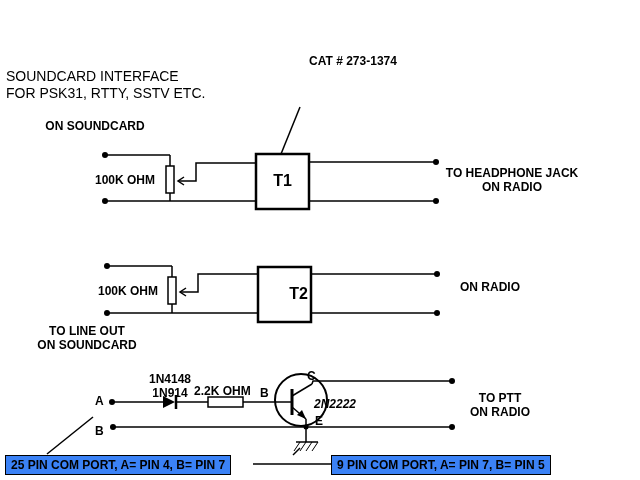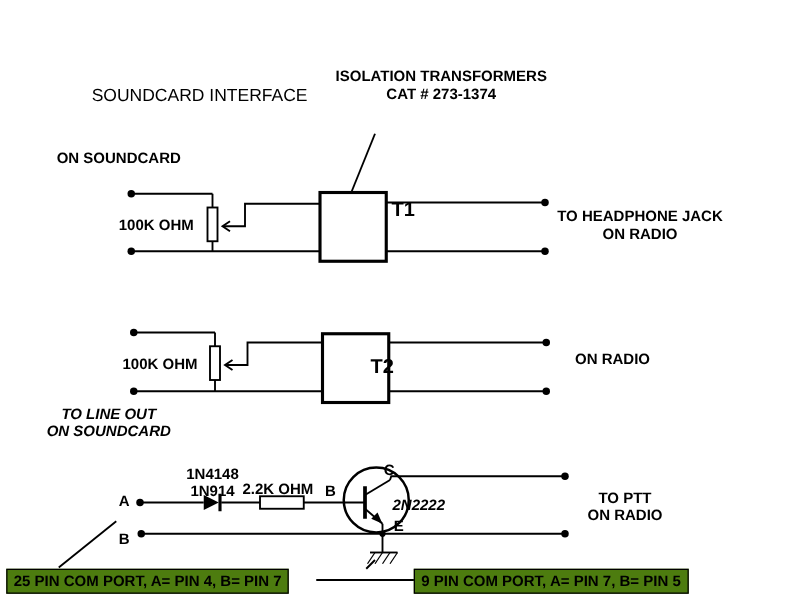--- a/index.html
+++ b/index.html
@@ -1,21 +1,21 @@
 <!DOCTYPE html>
 <html><head>
 <meta charset="utf-8">
 <style>
   html,body{margin:0;padding:0;background:#fff;}
   body{width:640px;height:480px;position:relative;overflow:hidden;font-family:"Liberation Sans","DejaVu Sans",sans-serif;color:#000;}
   svg{position:absolute;left:0;top:0;}
   .lbl{position:absolute;font-weight:bold;font-size:12px;line-height:14px;white-space:nowrap;text-align:right;}
   .ctr{text-align:center;}
-  .title{position:absolute;font-size:14px;line-height:17px;white-space:nowrap;text-align:right;font-weight:normal;}
-  .box{position:absolute;border:1px solid #000;background:#4d7c0f;font-weight:bold;font-size:12px;line-height:14px;padding:2px 5px;white-space:nowrap;}
+  .title{position:absolute;font-size:14px;line-height:17px;white-space:nowrap;text-align:left;font-weight:normal;}
+  .box{position:absolute;border:1px solid #000;background:#3b82f6;font-weight:bold;font-size:12px;line-height:14px;padding:2px 5px;white-space:nowrap;}
   .tname{position:absolute;font-weight:bold;font-size:16px;text-align:center;}
 </style>
 </head>
 <body>
 
 <svg width="640" height="480" viewBox="0 0 640 480">
   <g stroke="#000" stroke-width="1.5" fill="none">
 
     <line x1="300" y1="107" x2="281" y2="154"></line>
 
@@ -82,43 +82,43 @@
     <circle cx="112" cy="402" r="3"></circle>
     <circle cx="113" cy="427" r="3"></circle>
     <circle cx="452" cy="381" r="3"></circle>
     <circle cx="452" cy="427" r="3"></circle>
     <circle cx="306" cy="427" r="2.5"></circle>
   </g>
 </svg>
 
 <div class="title" style="left:6px;top:68px;width:240px;">
   <div>SOUNDCARD INTERFACE</div>
+  <div>FOR PSK31, RTTY, SSTV ETC.</div>
 </div>
 
 <div class="lbl ctr" style="left:222px;top:54px;width:262px;">
-  <div>ISOLATION TRANSFORMERS</div>
   <div>CAT # 273-1374</div>
 </div>
 
 <div class="lbl ctr" style="left:30px;top:119px;width:130px;">
   <div>ON SOUNDCARD</div>
 </div>
 <div class="lbl" style="left:95px;top:173px;">100K OHM</div>
-<div class="tname" style="left:256px;top:160px;width:53px;padding-left:40px;">T1</div>
+<div class="tname" style="left:256px;top:172px;width:53px;">T1</div>
 <div class="lbl ctr" style="left:438px;top:166px;width:148px;">
   <div>TO HEADPHONE JACK</div>
   <div>ON RADIO</div>
 </div>
 
 <div class="lbl" style="left:98px;top:284px;">100K OHM</div>
-<div class="tname" style="left:262px;top:285px;width:53px;text-align:right;">T2</div>
+<div class="tname" style="left:272px;top:285px;width:53px;">T2</div>
 <div class="lbl ctr" style="left:440px;top:280px;width:100px;">
   <div>ON RADIO</div>
 </div>
-<div class="lbl ctr" style="left:32px;top:324px;width:110px;font-style:italic;">
+<div class="lbl ctr" style="left:32px;top:324px;width:110px;">
   <div>TO LINE OUT</div>
   <div>ON SOUNDCARD</div>
 </div>
 
 <div class="lbl ctr" style="left:135px;top:372px;width:70px;">
   <div>1N4148</div>
   <div>1N914</div>
 </div>
 <div class="lbl" style="left:194px;top:384px;">2.2K OHM</div>
 <div class="lbl" style="left:95px;top:394px;">A</div>

